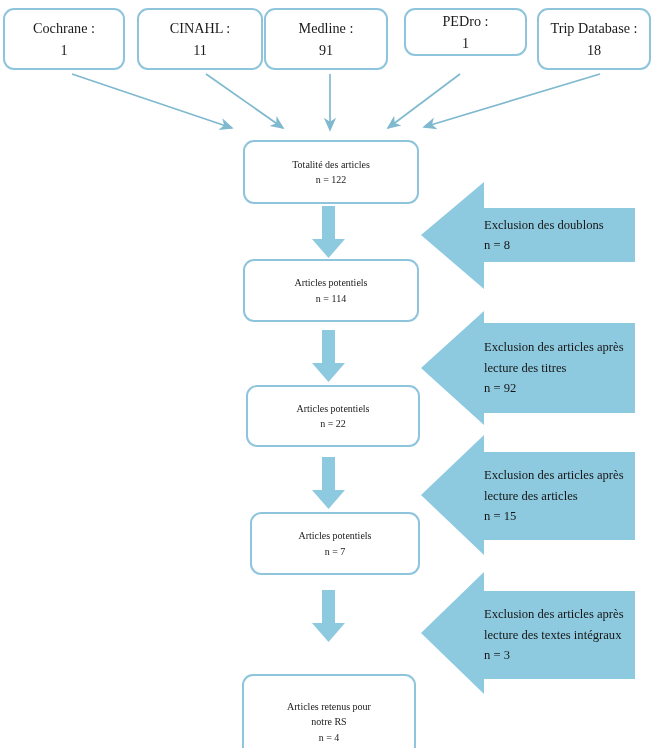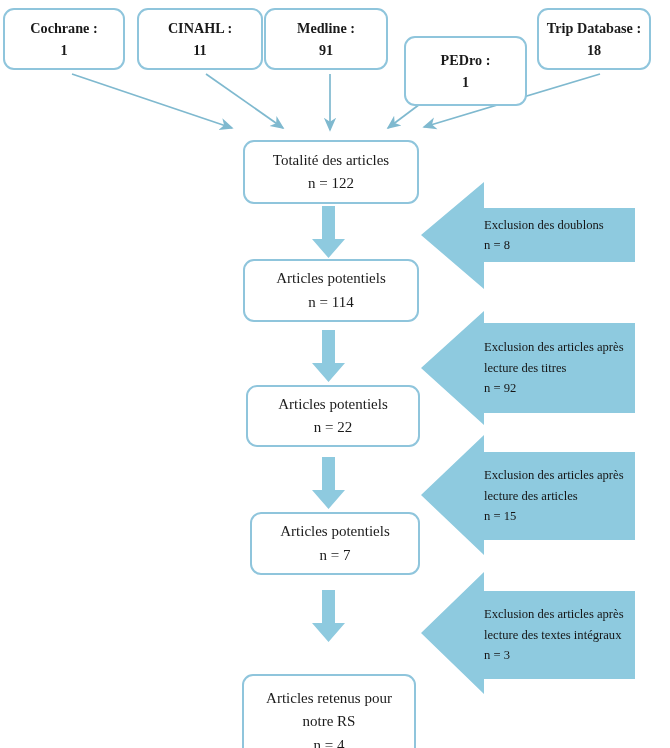--- a/index.html
+++ b/index.html
@@ -39,24 +39,23 @@
     text-align: center;
     z-index: 3;
   }
   .node .line {
     display: block;
     line-height: 1.55;
     white-space: nowrap;
   }
   .src-node {
     font-size: 14.2px;
-    font-weight: bold;
   }
   .stage-node {
-    font-size: 15px;
+    font-size: 10px;
   }
   .excl {
     position: absolute;
     z-index: 2;
   }
   .excl svg {
     position: absolute;
     left: 0;
     top: 0;
     display: block;
@@ -114,21 +113,21 @@
   <div class="node src-node" style="left:137px; top:8px; width:126px; height:62px;">
     <span class="line">CINAHL :</span>
     <span class="line">11</span>
   </div>
 
   <div class="node src-node" style="left:264px; top:8px; width:124px; height:62px;">
     <span class="line">Medline :</span>
     <span class="line">91</span>
   </div>
 
-  <div class="node src-node" style="left:404px; top:8px; width:123px; height:70px;margin-top:28px;">
+  <div class="node src-node" style="left:404px; top:8px; width:123px; height:48px;">
     <span class="line">PEDro :</span>
     <span class="line">1</span>
   </div>
 
   <div class="node src-node" style="left:537px; top:8px; width:114px; height:62px;">
     <span class="line">Trip Database :</span>
     <span class="line">18</span>
   </div>
 
   <div class="node stage-node" style="left:243px; top:140px; width:176px; height:64px;">

